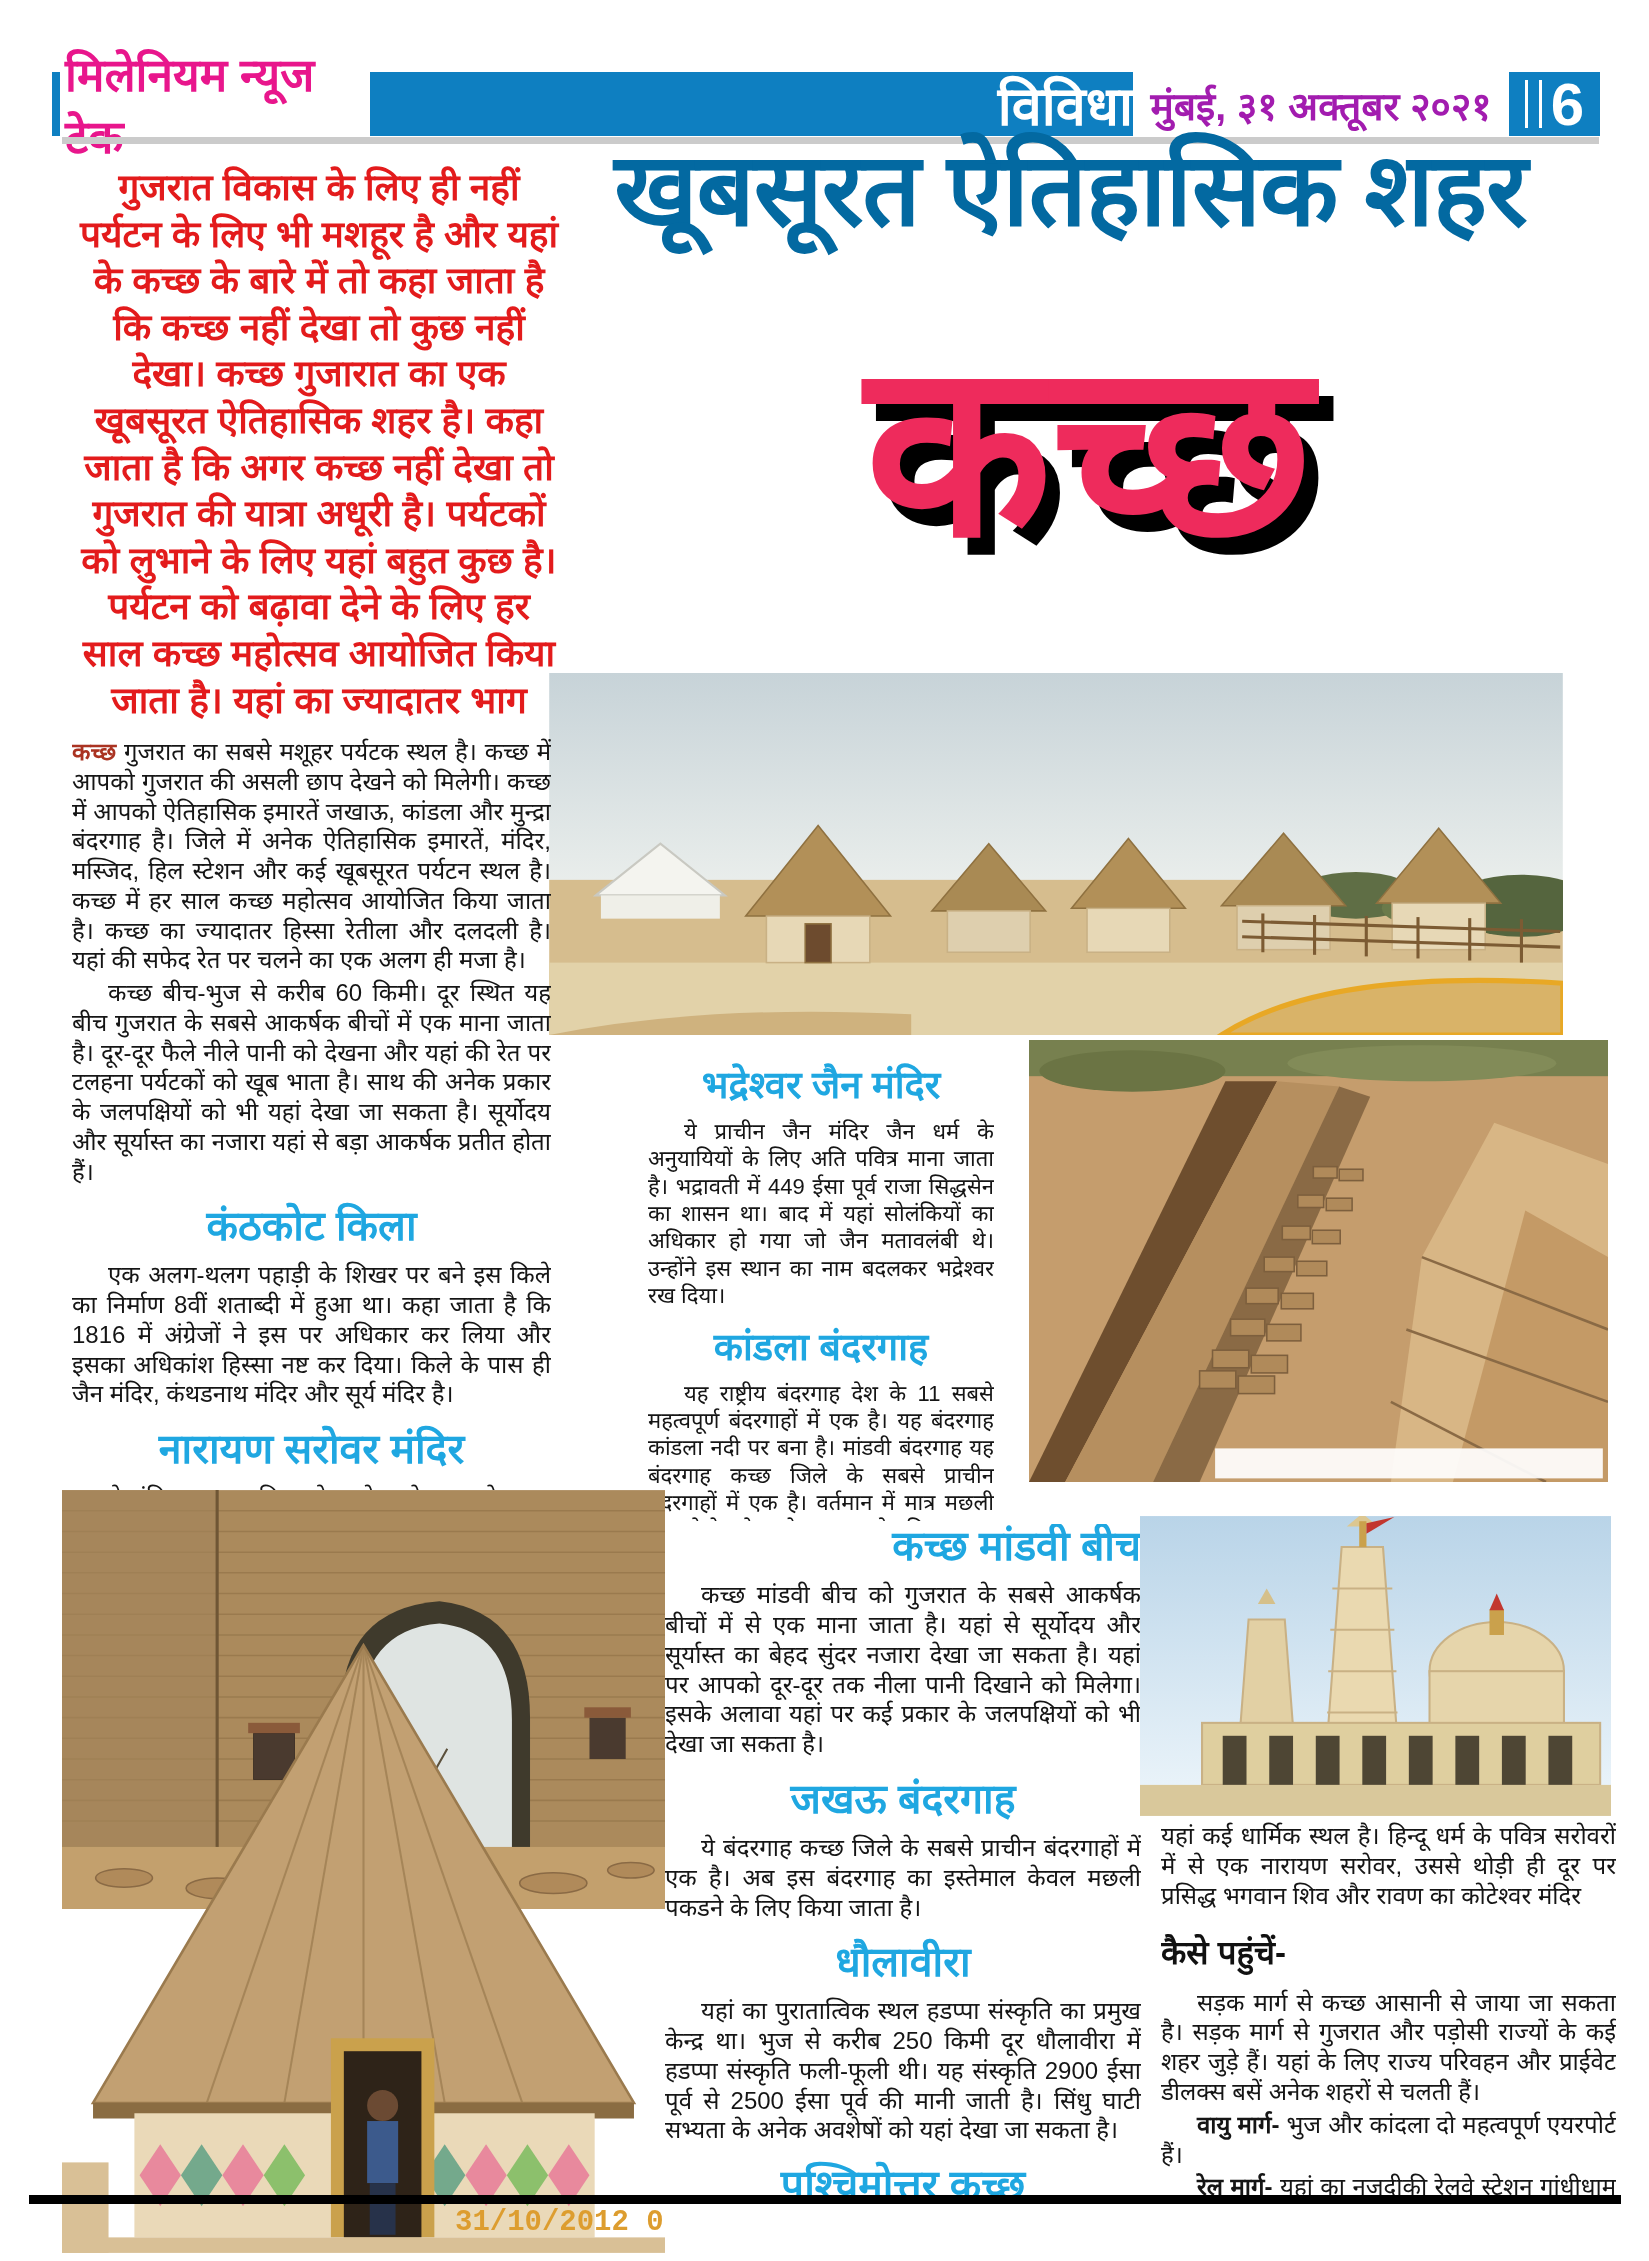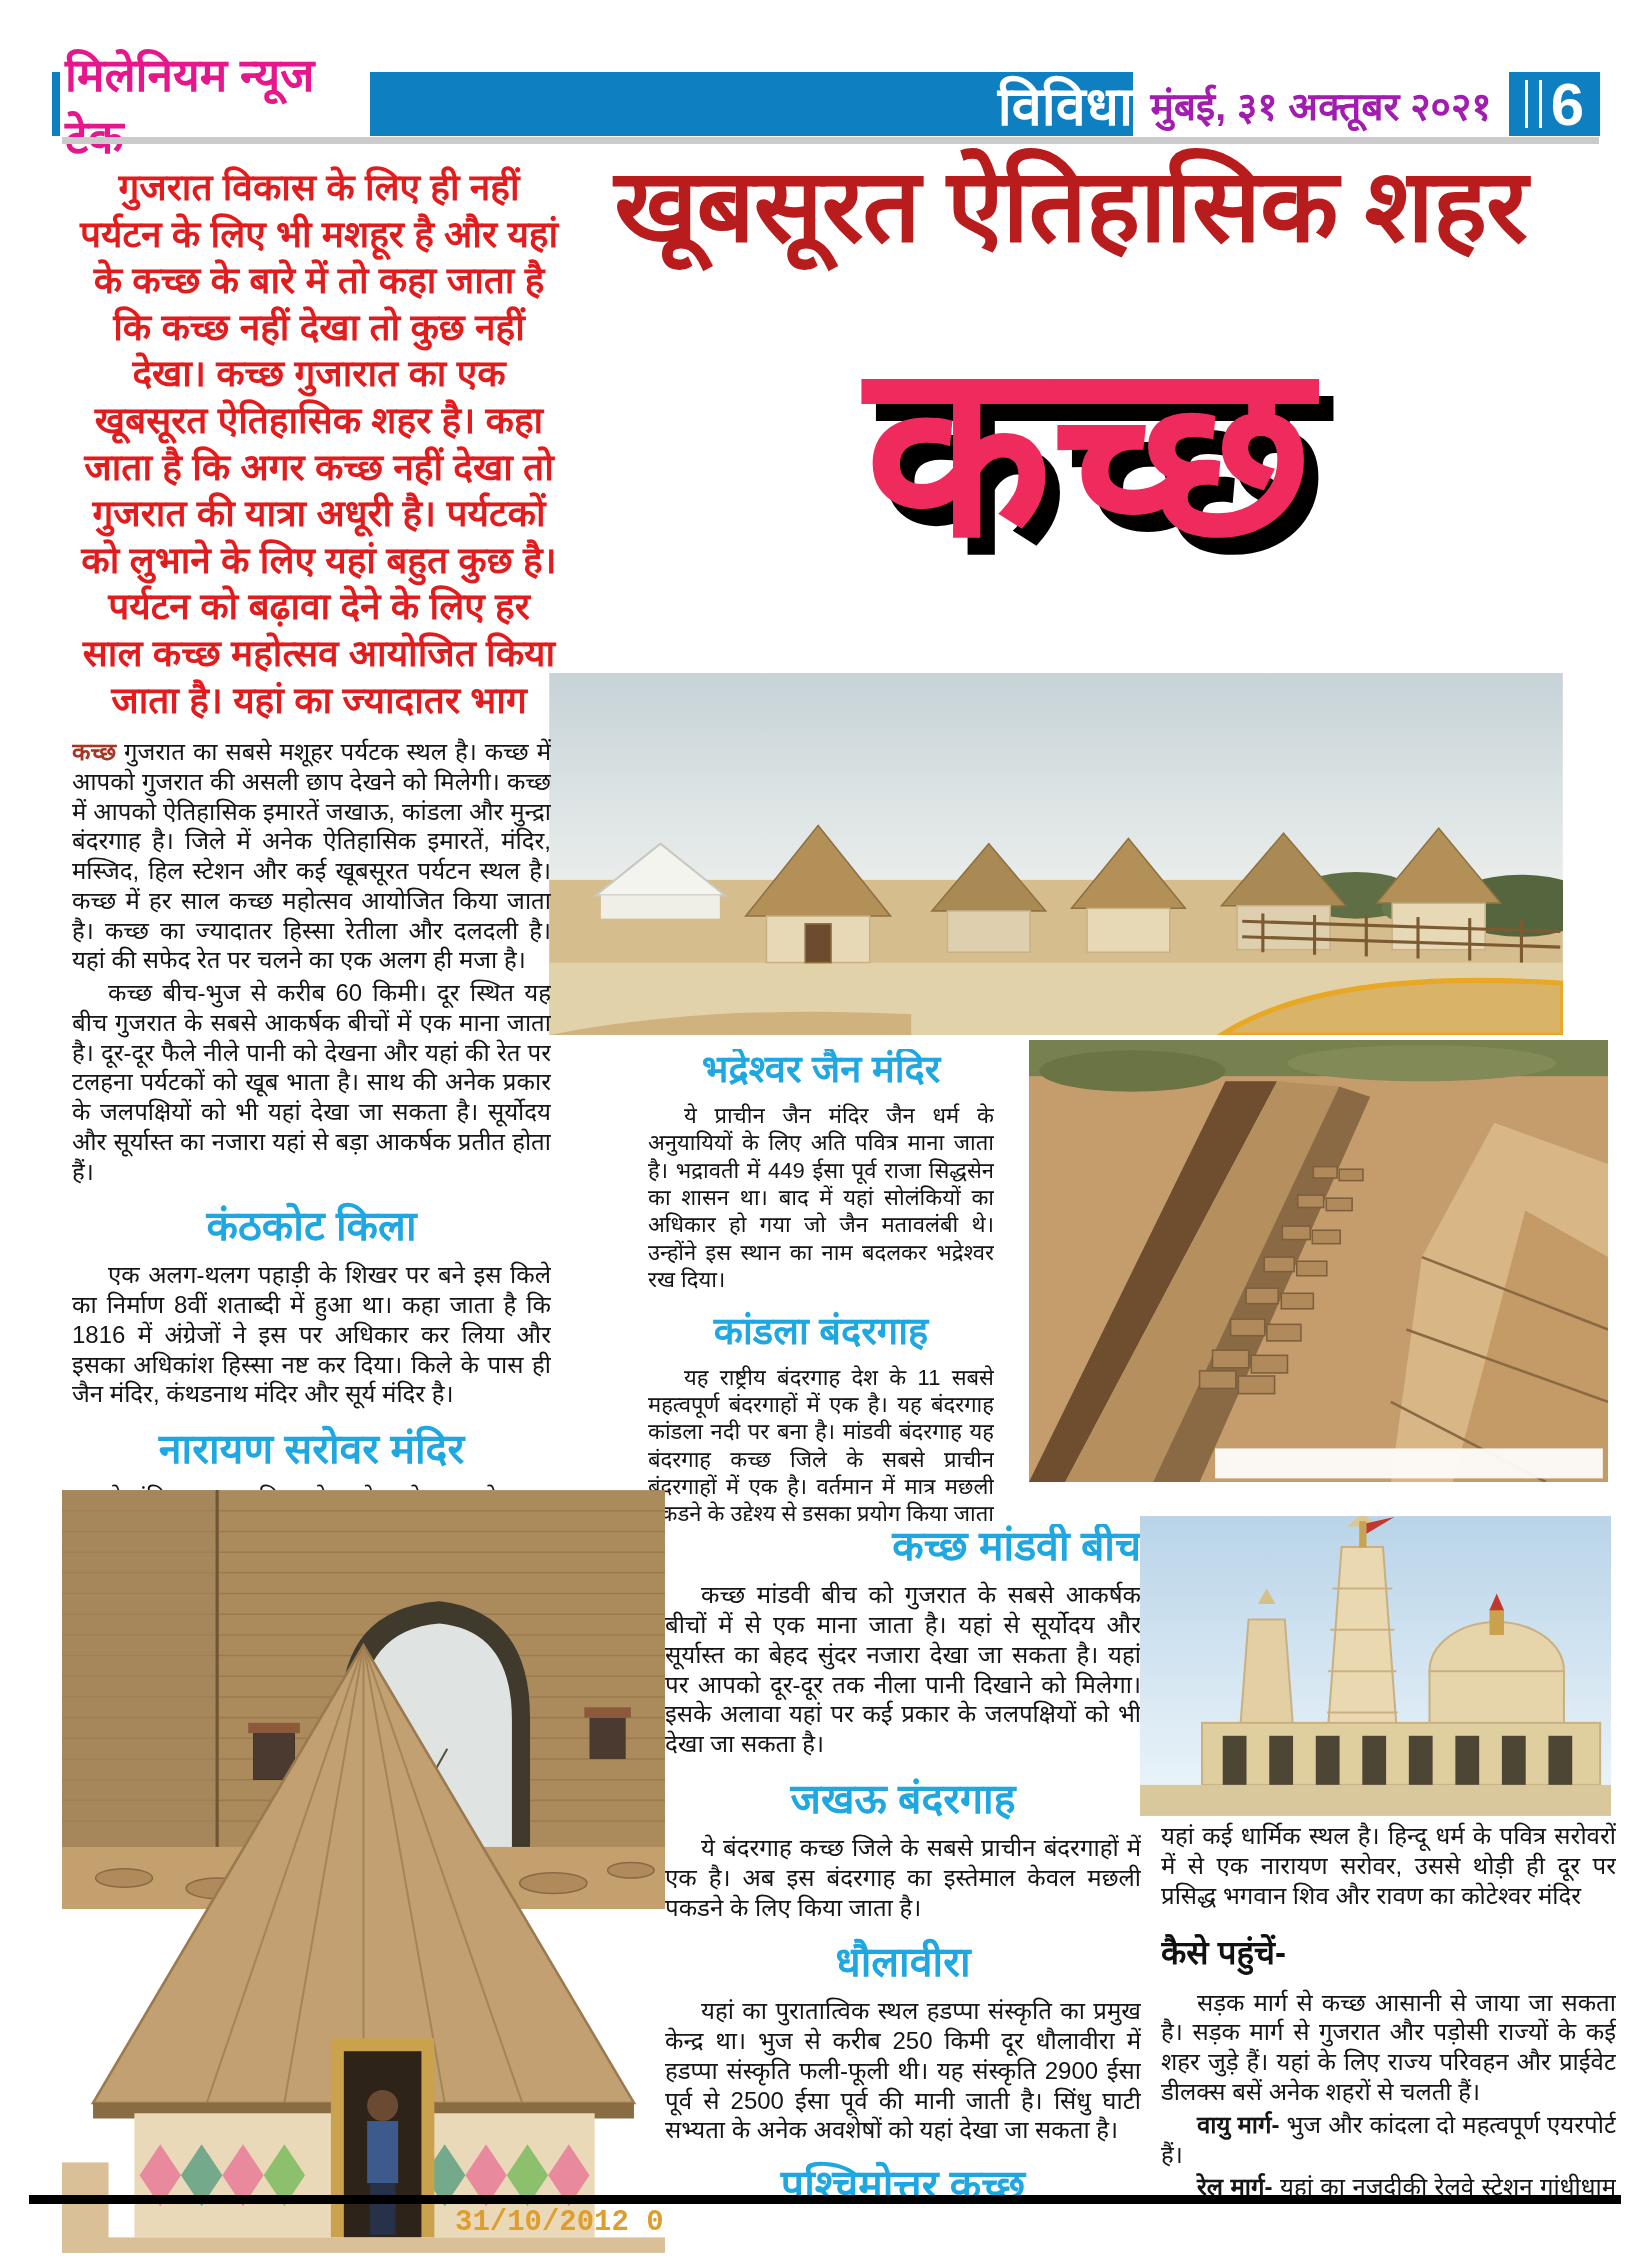--- a/index.html
+++ b/index.html
@@ -14,22 +14,22 @@
     display:flex;align-items:center;justify-content:flex-end;box-sizing:border-box;
     color:#ffffff;font-weight:bold;font-size:54px;}
   .hdr-date{position:absolute;left:1133px;top:72px;width:376px;height:64px;background:#ffffff;
     display:flex;align-items:center;justify-content:center;color:#a21caf;font-weight:bold;font-size:39px;}
   .hdr-page{position:absolute;left:1509px;top:72px;width:91px;height:64px;background:#0e7fc1;
     display:flex;align-items:center;justify-content:center;color:#ffffff;font-weight:bold;font-size:60px;}
   .hdr-page .bars{width:11.4px;height:48px;border-left:3.6px solid #fff;border-right:3.6px solid #fff;margin-right:8.3px;}
   .hdr-shadow{position:absolute;left:62px;top:137px;width:1537px;height:7.2px;background:#cbcbcb;}
 
   
-  .kicker{position:absolute;left:556px;top:153px;width:1029px;text-align:center;
-    color:#b91c1c;font-weight:bold;font-size:102px;line-height:1.05;letter-spacing:-1px;}
+  .kicker{position:absolute;left:556px;top:137px;width:1029px;text-align:center;
+    color:#0369a1;font-weight:bold;font-size:102px;line-height:1.05;letter-spacing:-1px;}
   .big-title{position:absolute;left:610px;top:326px;width:957px;text-align:center;
     color:#ee2b5c;font-weight:900;font-size:243px;line-height:1.02;
     text-shadow:14.5px 16.6px 0 #000000;}
 
   
   .intro{position:absolute;left:77px;top:165px;width:484px;height:556px;
     color:#e31b1c;font-weight:bold;font-size:37px;line-height:1.26;text-align:center;overflow:hidden;}
 
   
   .col{position:absolute;color:#151515;font-size:24px;line-height:1.24;text-align:justify;overflow:hidden;}
@@ -115,21 +115,21 @@
   <div class="col" style="left:72px;top:737px;width:479px;height:753px;">
     <p class="noind"><span class="lead-word">कच्छ</span><span> गुजरात का सबसे मशूहर पर्यटक स्थल है। कच्छ में आपको गुजरात की असली छाप देखने को मिलेगी।  कच्छ में आपको ऐतिहासिक इमारतें जखाऊ, कांडला और मुन्द्रा बंदरगाह है। जिले में अनेक ऐतिहासिक इमारतें, मंदिर, मस्जिद, हिल स्टेशन और कई खूबसूरत पर्यटन स्थल है। कच्छ में हर साल कच्छ महोत्सव आयोजित किया जाता है। कच्छ का ज्यादातर हिस्सा रेतीला और दलदली है। यहां की सफेद रेत पर चलने का एक अलग ही मजा है।</span></p>
     <p>कच्छ बीच-भुज से करीब 60 किमी। दूर स्थित यह बीच गुजरात के सबसे आकर्षक बीचों में एक माना जाता है। दूर-दूर फैले नीले पानी को देखना और यहां की रेत पर टलहना पर्यटकों को खूब भाता है। साथ की अनेक प्रकार के जलपक्षियों को भी यहां देखा जा सकता है। सूर्योदय और सूर्यास्त का नजारा यहां से बड़ा आकर्षक प्रतीत होता हैं।</p>
     <div class="sec-head">कंठकोट किला</div>
     <p>एक अलग-थलग पहाड़ी के शिखर पर बने इस किले का निर्माण 8वीं शताब्दी में हुआ था। कहा जाता है कि 1816 में अंग्रेजों ने इस पर अधिकार कर लिया और इसका अधिकांश हिस्सा नष्ट कर दिया। किले के पास ही जैन मंदिर, कंथडनाथ मंदिर और सूर्य मंदिर है।</p>
     <div class="sec-head">नारायण सरोवर मंदिर</div>
     <p>ये मंदिर भगवान विष्णु के सरोवर के नाम से जाना जाता है। इस स्थान में पांच पवित्र झीलें हैं। इन तालाबों को भारत के सबसे पवित्र तालाबों में गिना जाता है। नारायण सरोवर को हिन्दुओं के अति प्राचीन और पवित्र तीर्थस्थलों में शुमार किया जाता है। श्री त्रिकमरायजी, लक्ष्मीनारायण, गोवर्धननाथजी, द्वारकानाथ, आदिनारायण, रणछोडरायजी और लक्ष्मीजी के मंदिर आकर्षक मंदिरों को यहां देखा जा सकता है।</p>
   </div>
 
   <div class="col" style="left:648px;top:1049px;width:346px;height:472px;font-size:22px;">
-    <div class="sec-head small" style="margin-top:0;">भद्रेश्वर जैन मंदिर</div>
+    <div class="sec-head small" style="margin-top:16px;">भद्रेश्वर जैन मंदिर</div>
     <p>ये प्राचीन जैन मंदिर जैन धर्म के अनुयायियों के लिए अति पवित्र माना जाता है। भद्रावती में 449 ईसा पूर्व राजा सिद्धसेन का शासन था। बाद में यहां सोलंकियों का अधिकार हो गया जो जैन मतावलंबी थे। उन्होंने इस स्थान का नाम बदलकर भद्रेश्वर रख दिया।</p>
     <div class="sec-head small">कांडला बंदरगाह</div>
     <p>यह राष्ट्रीय बंदरगाह देश के 11 सबसे महत्वपूर्ण बंदरगाहों में एक है। यह बंदरगाह कांडला नदी पर बना है। मांडवी बंदरगाह यह बंदरगाह कच्छ जिले के सबसे प्राचीन बंदरगाहों में एक है। वर्तमान में मात्र मछली पकडने के उद्देश्य से इसका प्रयोग किया जाता है। यह बंदरगाह देश के 11 सबसे महत्वपूर्ण बंदरगाहों में एक है। इस बंदरगाह को महाराव श्री खेनगरजी तृतीय और ब्रिटिश सरकार के सहयोग से 19वीं शताब्दी में विकसित किया गया था।</p>
   </div>
 
   <svg class="photo" style="left:1029px;top:1040px;" width="579" height="442" viewBox="0 0 1120 855">
     <rect width="1120" height="855" fill="#c59d6d"></rect>
     <rect width="1120" height="70" fill="#77804f"></rect>
     <ellipse cx="200" cy="60" rx="180" ry="40" fill="#6b7444"></ellipse>
     <ellipse cx="760" cy="45" rx="260" ry="35" fill="#828b58"></ellipse>

